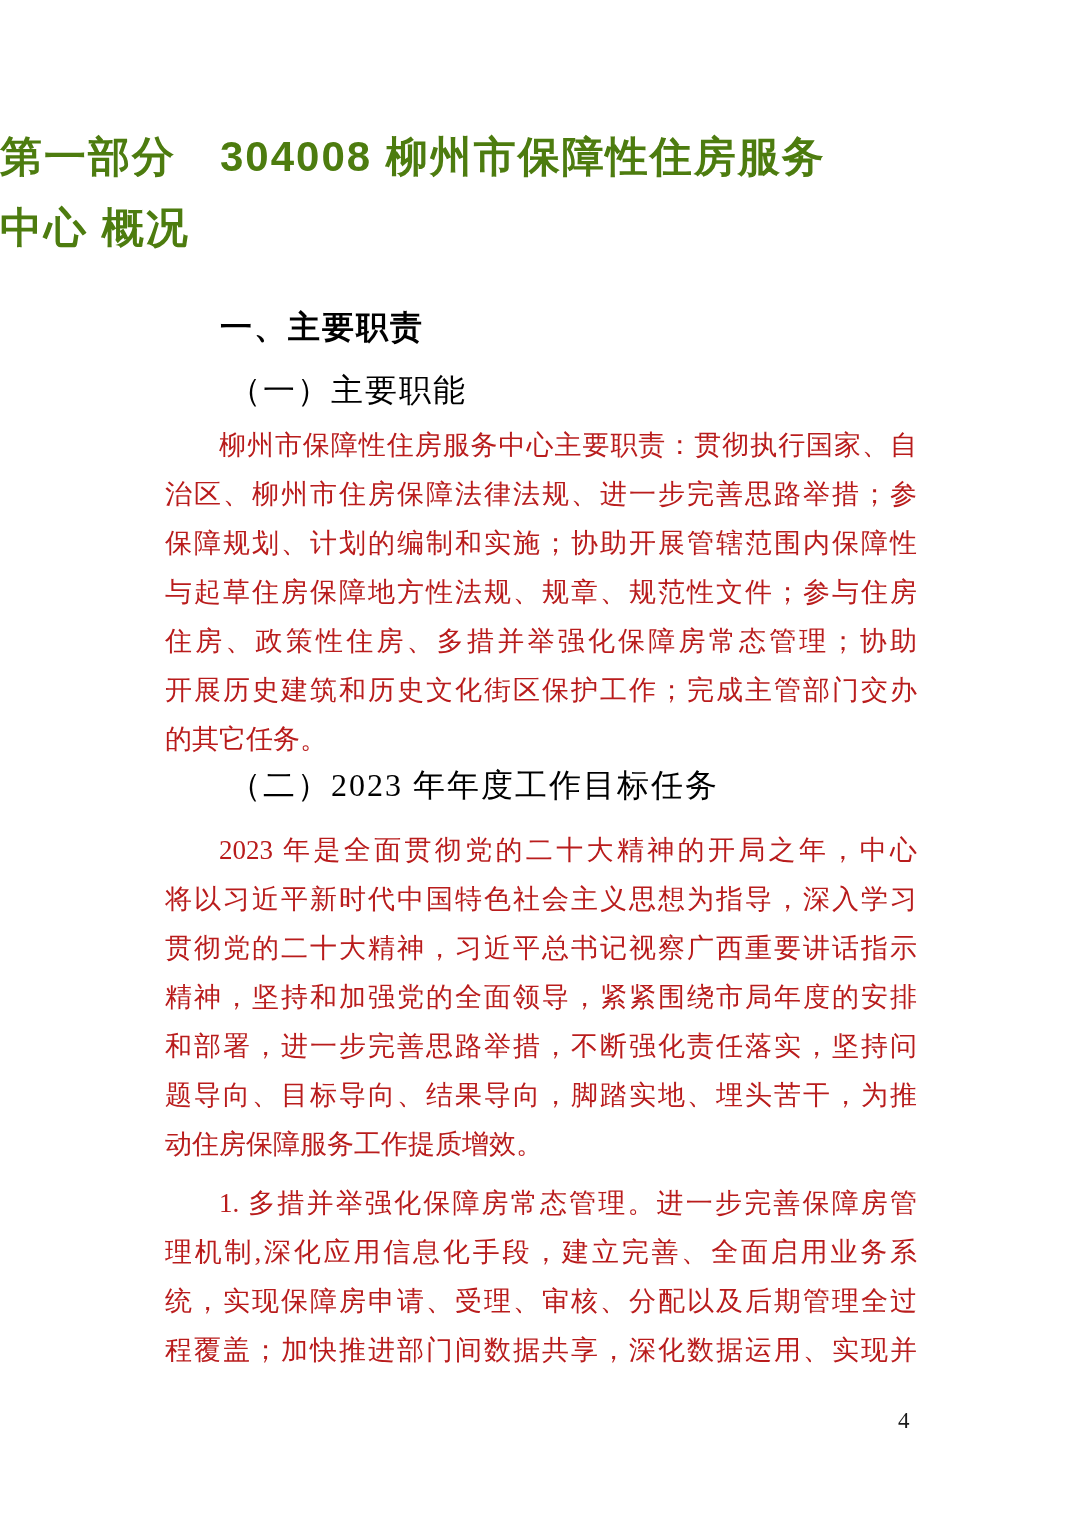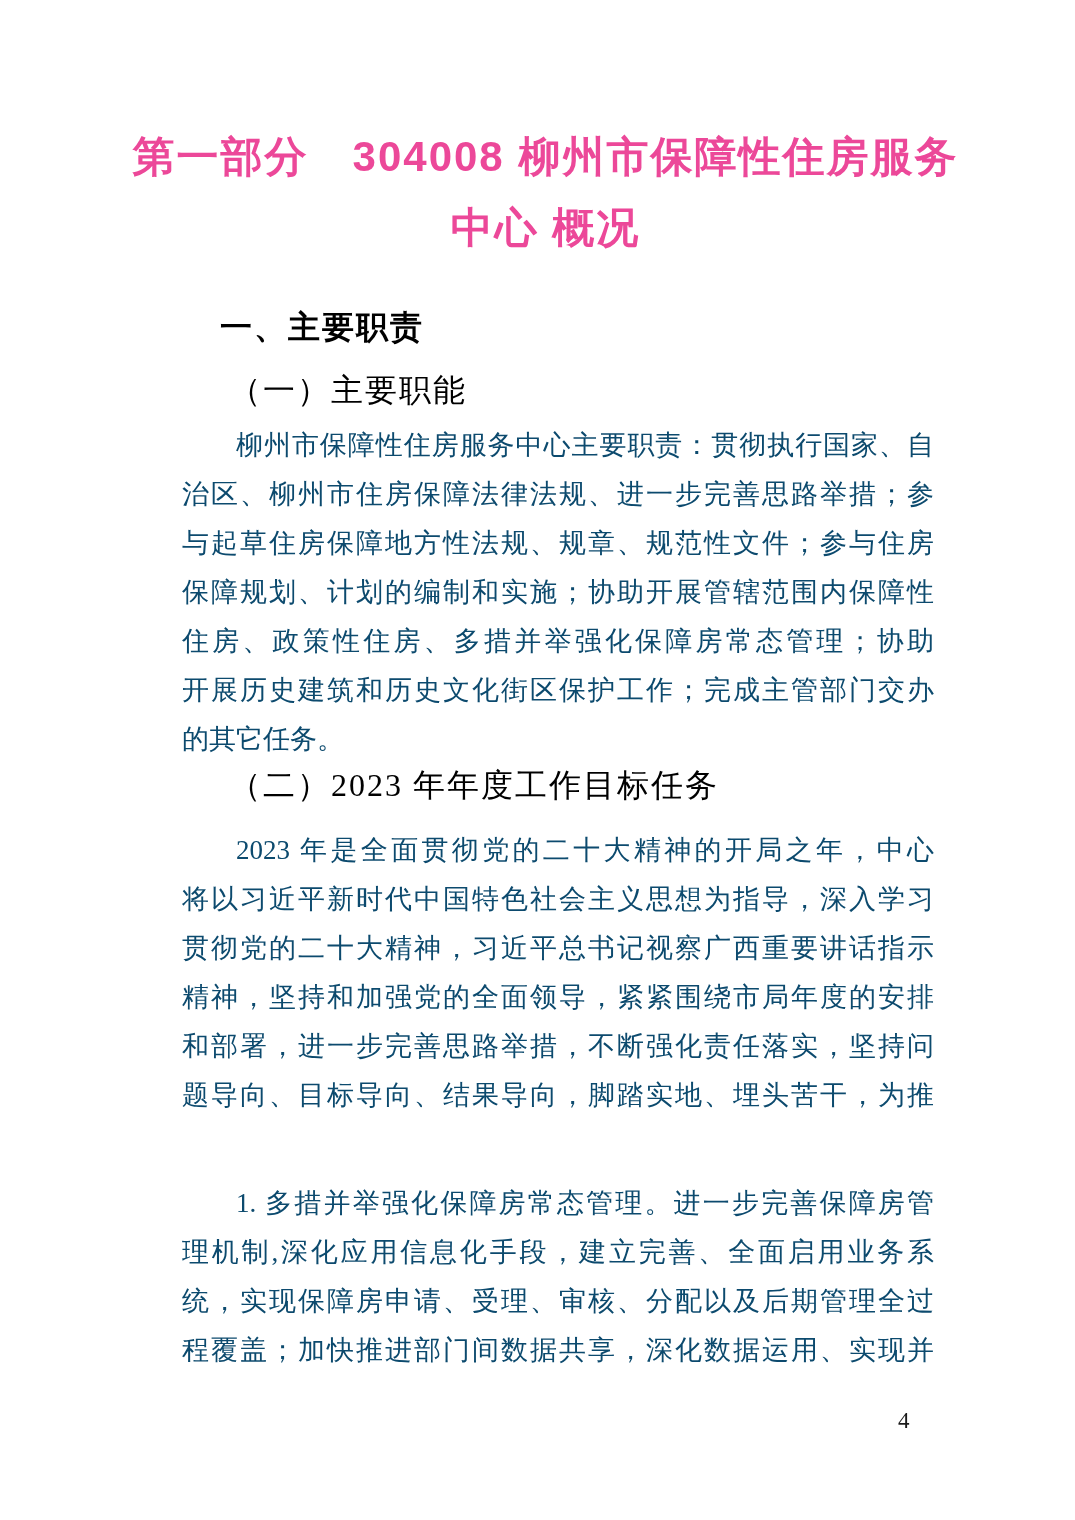--- a/index.html
+++ b/index.html
@@ -15,28 +15,26 @@
     background: #ffffff;
     color: #000000;
     overflow: hidden;
     font-family: "Liberation Serif", serif;
   }
   .doc-title {
     position: absolute;
     left: 0;
     right: 0;
     top: 121px;
-    text-align: center;
     font-family: "Liberation Sans", sans-serif;
     font-weight: bold;
     font-size: 42px;
     line-height: 71px;
     letter-spacing: 2px;
-    color: #ec4899;
-    margin-left: 16px;
+    color: #4d7c0f;
   }
   .title-line { white-space: nowrap; }
   .h2 {
     position: absolute;
     left: 165px;
     width: 752px;
     top: 307px;
     padding-left: 55px;
     box-sizing: border-box;
     font-family: "Liberation Sans", sans-serif;
@@ -54,24 +52,24 @@
     box-sizing: border-box;
     font-family: "Liberation Serif", serif;
     font-weight: normal;
     font-size: 32px;
     line-height: 44px;
     letter-spacing: 2px;
     white-space: nowrap;
   }
   .para {
     position: absolute;
-    left: 182px;
+    left: 165px;
     width: 752px;
     font-size: 27px;
-    color: #0c4a6e;
+    color: #b91c1c;
   }
   .pline {
     height: 49px;
     line-height: 49px;
     overflow: hidden;
     text-align: justify;
     text-align-last: justify;
   }
   .pline.indent { text-indent: 54px; }
   .pline.nofill { text-align-last: left; }
@@ -94,36 +92,37 @@
     <div class="title-line">中心 概况</div>
   </header>
 
   <div class="h2">一、主要职责</div>
 
   <div class="h3" style="top: 368px;">（一）主要职能</div>
 
   <div class="para" style="top: 421px;">
       <div class="pline indent">柳州市保障性住房服务中心主要职责：贯彻执行国家、自</div>
       <div class="pline">治区、柳州市住房保障法律法规、进一步完善思路举措；参</div>
+      <div class="pline">保障规划、计划的编制和实施；协助开展管辖范围内保障性</div>
       <div class="pline">与起草住房保障地方性法规、规章、规范性文件；参与住房</div>
-      <div class="pline">保障规划、计划的编制和实施；协助开展管辖范围内保障性</div>
       <div class="pline">住房、政策性住房、多措并举强化保障房常态管理；协助</div>
       <div class="pline">开展历史建筑和历史文化街区保护工作；完成主管部门交办</div>
       <div class="pline nofill">的其它任务。</div>
     </div>
 
   <div class="h3" style="top: 763px;">（二）2023 年年度工作目标任务</div>
 
   <div class="para" style="top: 826px;">
       <div class="pline indent">2023 年是全面贯彻党的二十大精神的开局之年，中心</div>
       <div class="pline">将以习近平新时代中国特色社会主义思想为指导，深入学习</div>
       <div class="pline">贯彻党的二十大精神，习近平总书记视察广西重要讲话指示</div>
       <div class="pline">精神，坚持和加强党的全面领导，紧紧围绕市局年度的安排</div>
       <div class="pline">和部署，进一步完善思路举措，不断强化责任落实，坚持问</div>
       <div class="pline">题导向、目标导向、结果导向，脚踏实地、埋头苦干，为推</div>
+      <div class="pline nofill">动住房保障服务工作提质增效。</div>
     </div>
 
   <div class="para" style="top: 1179px;">
       <div class="pline indent">1. 多措并举强化保障房常态管理。进一步完善保障房管</div>
       <div class="pline">理机制,深化应用信息化手段，建立完善、全面启用业务系</div>
       <div class="pline">统，实现保障房申请、受理、审核、分配以及后期管理全过</div>
       <div class="pline">程覆盖；加快推进部门间数据共享，深化数据运用、实现并</div>
     </div>
 
   <div class="page-number">4</div>

